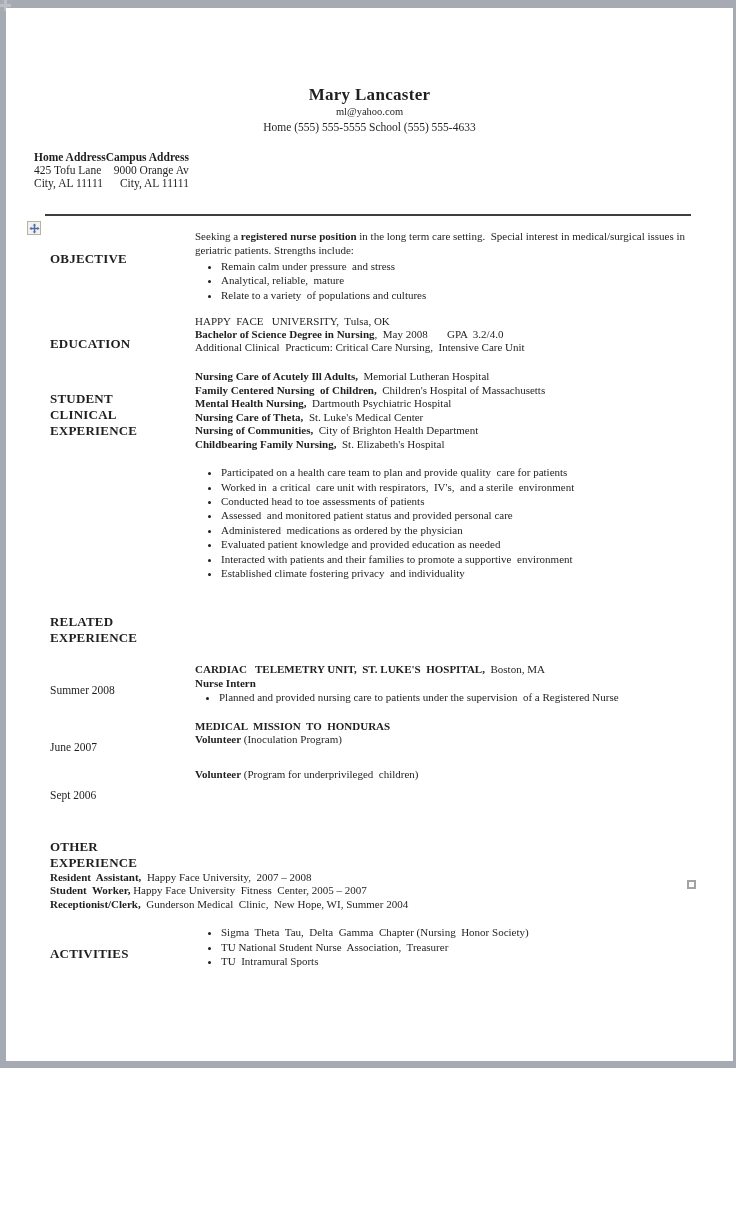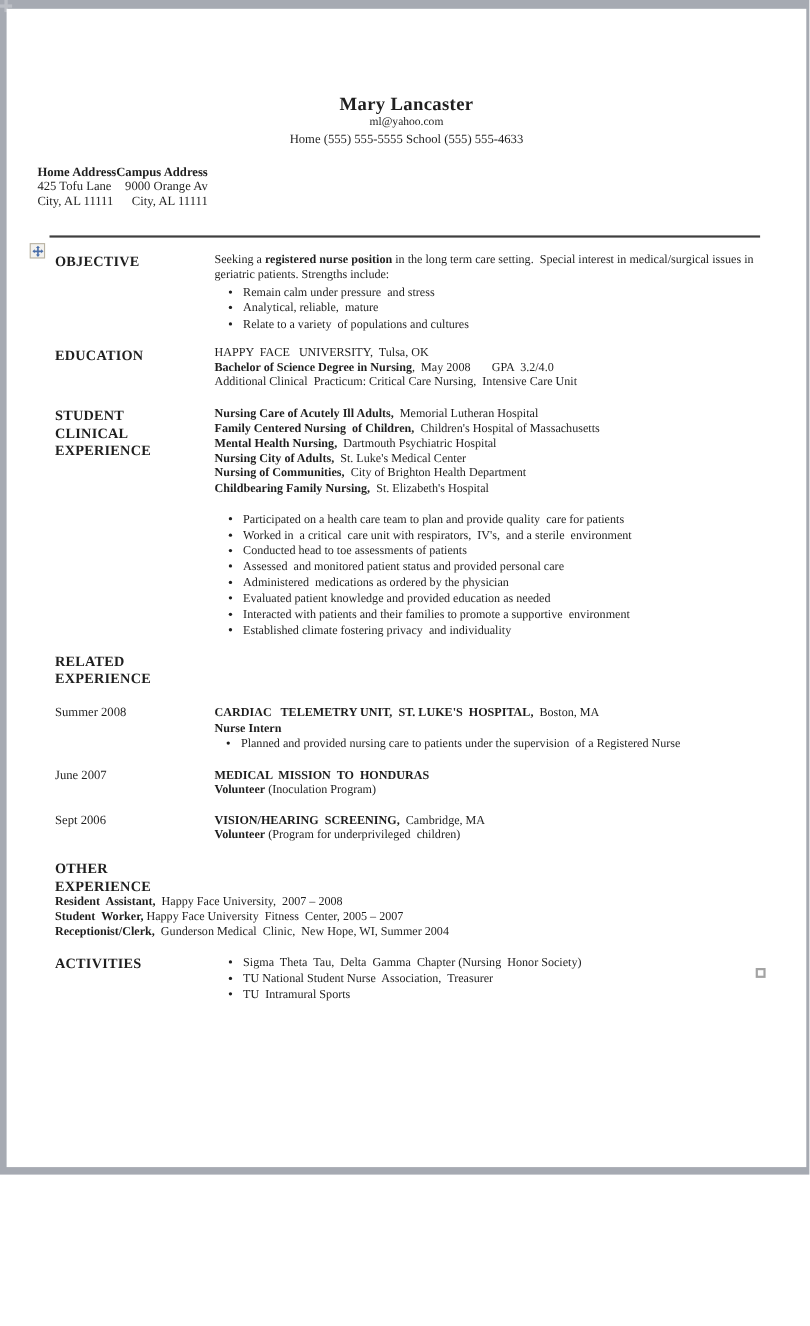--- a/index.html
+++ b/index.html
@@ -37,21 +37,21 @@
     border:1px solid #b9b2a2; background:#f2f1ee;
     display:flex; align-items:center; justify-content:center;
   }
   .resize-handle{
     position:absolute; left:681px; top:872px; width:9px; height:9px;
     border:2px solid #a3a3a3; background:#fdfdfd;
   }
   
   .main { padding:14px 46px 0 44px; }
   .row { display:flex; }
-  .col-h { width:145px; flex-shrink:0; }
+  .col-h { width:145px; flex-shrink:0;margin-top:21px; }
   .col-c { flex:1; min-width:0; }
   .heading { font-size:13px; font-weight:bold; line-height:16px; width:108px; letter-spacing:.2px; }
   .date { font-size:11.5px; line-height:13.5px; }
   .line { font-size:11px; line-height:13.5px; white-space:pre-wrap; }
   .line.tight { line-height:13px; }
   .b { font-weight:bold; }
   ul { margin:0; padding-left:26px; list-style:disc outside; }
   li { font-size:11px; line-height:14.4px; white-space:pre-wrap; }
   .obj-bullets { margin-top:2px; }
   .sec-objective { margin-bottom:13px; }
@@ -129,21 +129,21 @@
 
       <div class="row sec-clinical">
         <div class="col-h">
             <div class="heading">STUDENT CLINICAL EXPERIENCE</div>
           </div>
         <div class="col-c">
           <div class="courses">
             <div class="line"><span class="b">Nursing Care of Acutely Ill Adults,</span><span>  Memorial Lutheran Hospital</span></div>
             <div class="line"><span class="b">Family Centered Nursing  of Children,</span><span>  Children's Hospital of Massachusetts</span></div>
             <div class="line"><span class="b">Mental Health Nursing,</span><span>  Dartmouth Psychiatric Hospital</span></div>
-            <div class="line"><span class="b">Nursing City of Adults,</span><span>  St. Luke's Medical Center</span></div>
+            <div class="line"><span class="b">Nursing Care of Theta,</span><span>  St. Luke's Medical Center</span></div>
             <div class="line"><span class="b">Nursing of Communities,</span><span>  City of Brighton Health Department</span></div>
             <div class="line"><span class="b">Childbearing Family Nursing,</span><span>  St. Elizabeth's Hospital</span></div>
           </div>
           <ul>
             <li>Participated on a health care team to plan and provide quality  care for patients</li>
             <li>Worked in  a critical  care unit with respirators,  IV's,  and a sterile  environment</li>
             <li>Conducted head to toe assessments of patients</li>
             <li>Assessed  and monitored patient status and provided personal care</li>
             <li>Administered  medications as ordered by the physician</li>
             <li>Evaluated patient knowledge and provided education as needed</li>
@@ -181,21 +181,20 @@
           <div class="line"><span class="b">MEDICAL  MISSION  TO  HONDURAS</span><span></span></div>
           <div class="line"><span class="b">Volunteer</span><span> (Inoculation Program)</span></div>
         </div>
       </div>
 
       <div class="row sec-job-3">
         <div class="col-h">
             <div class="date">Sept 2006</div>
           </div>
         <div class="col-c">
-          <div class="line"><span class="b">VISION/HEARING  SCREENING,</span><span>  Cambridge, MA</span></div>
           <div class="line"><span class="b">Volunteer</span><span> (Program for underprivileged  children)</span></div>
         </div>
       </div>
 
       <div class="row sec-other">
         <div class="col-h">
             <div class="heading">OTHER EXPERIENCE</div>
           </div>
         <div class="col-c">
           <div class="line"><span class="b">Resident  Assistant,</span><span>  Happy Face University,  2007 – 2008</span></div>

